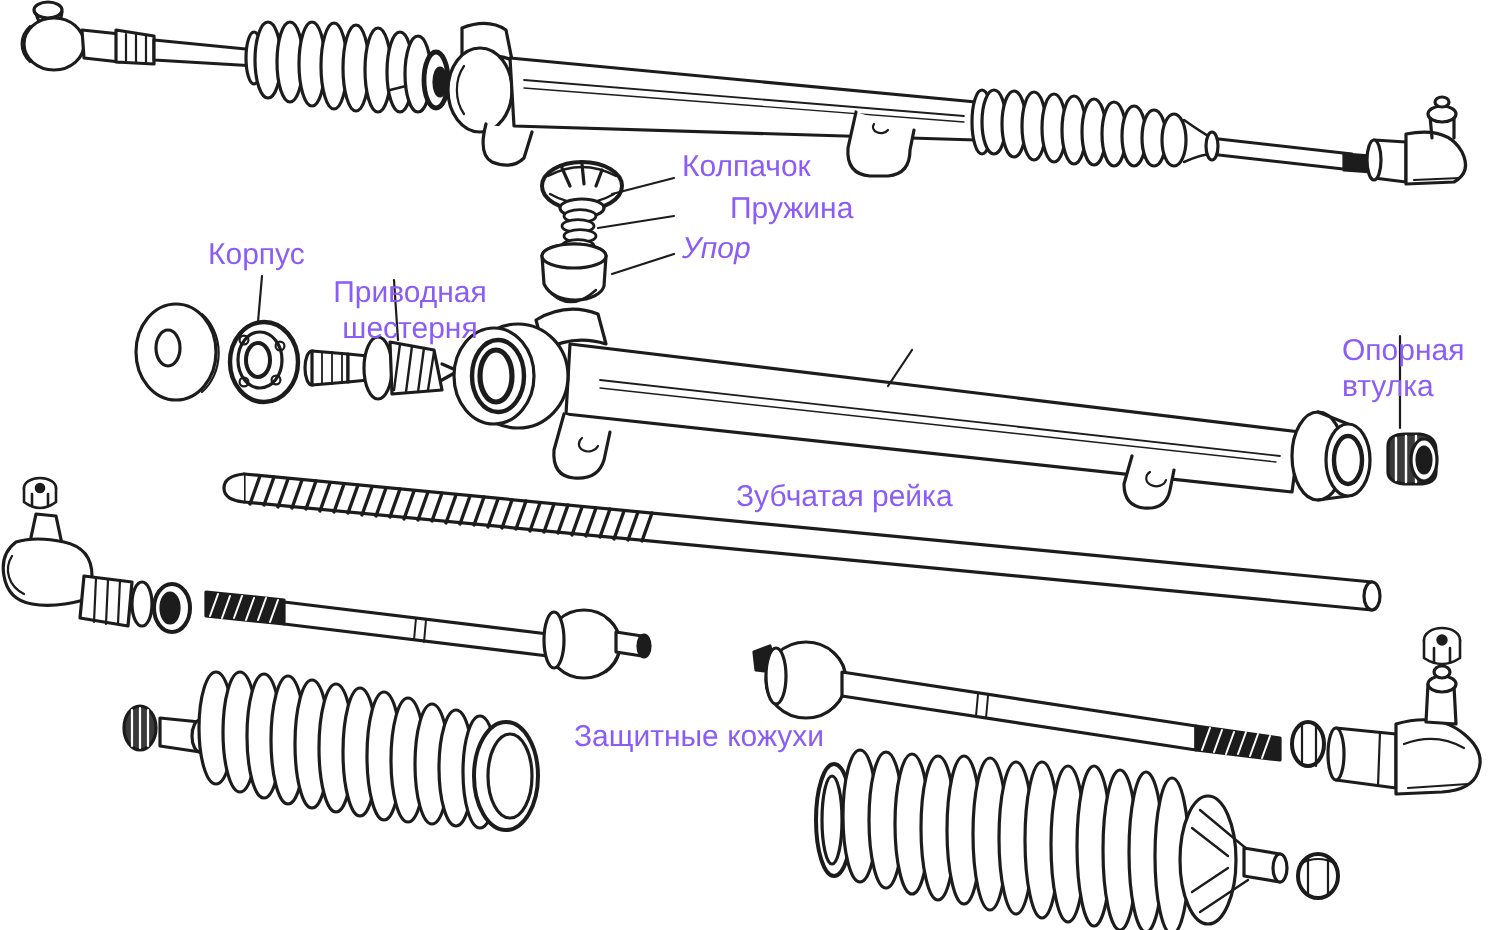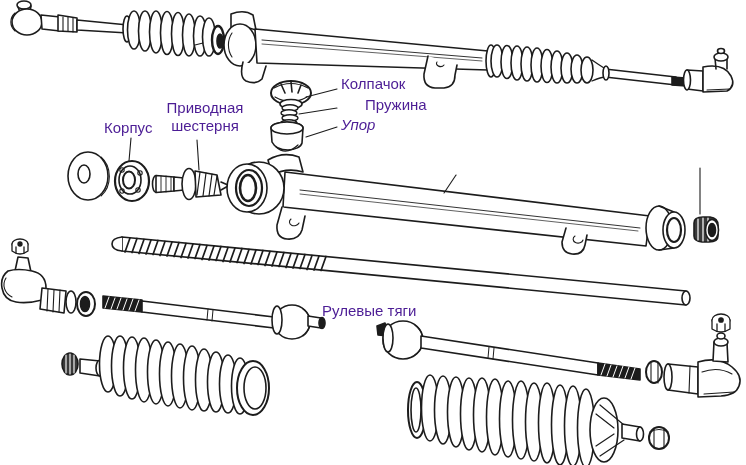--- a/index.html
+++ b/index.html
@@ -2,24 +2,24 @@
 <html><head>
 <meta charset="utf-8">
 <style>
   html,body{margin:0;padding:0;background:#ffffff;}
   .stage{
     position:relative;width:746px;height:465px;background:#ffffff;overflow:hidden;
     font-family:"Liberation Sans", sans-serif;
   }
   .stage svg{position:absolute;left:0;top:0;}
   .lbl{
-    position:absolute;color:#4c1d95;font-size:15px;line-height:18px;
+    position:absolute;color:#8b5cf6;font-size:15px;line-height:18px;
     white-space:nowrap;user-select:none;
   }
-  .lbl.wrap{white-space:normal;}
+  .lbl.wrap{white-space:normal;margin-top:39px;}
   .lbl.center{text-align:center;}
 </style>
 </head>
 <body>
 
 <div class="stage">
 
 <svg width="746" height="465" viewBox="0 0 746 465" fill="none" stroke="#1c1c1c" stroke-width="1.6" stroke-linecap="round" stroke-linejoin="round">
 
   <g>
@@ -300,15 +300,17 @@
     <path d="M456,175 L444,193"></path>
     <path d="M700,168 L700,214"></path>
   </g>
 </svg>
 
 <div class="lbl" style="left:104px;top:119px;">Корпус</div>
 <div class="lbl wrap center" style="left:157px;top:99px;width:96px;">Приводная шестерня</div>
 <div class="lbl" style="left:341px;top:75px;">Колпачок</div>
 <div class="lbl" style="left:341px;top:96px;margin-left:24px;">Пружина</div>
 <div class="lbl" style="left:341px;top:116px;font-style:italic;">Упор</div>
-<div class="lbl" style="left:322px;top:302px;">Рулевые тяги</div>
+<div class="lbl wrap" style="left:671px;top:128px;width:72px;">Опорная втулка</div>
+<div class="lbl" style="left:368px;top:240px;">Зубчатая рейка</div>
+<div class="lbl" style="left:287px;top:360px;">Защитные кожухи</div>
 
 </div>
 
 </body></html>

